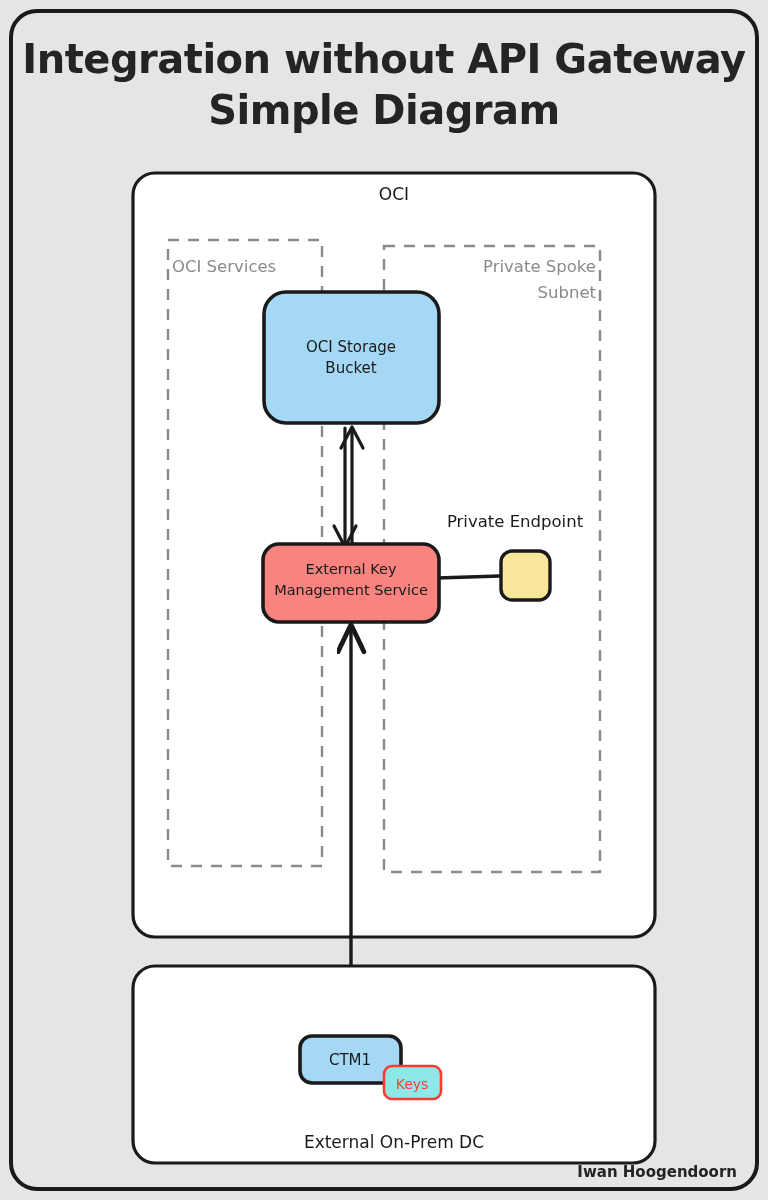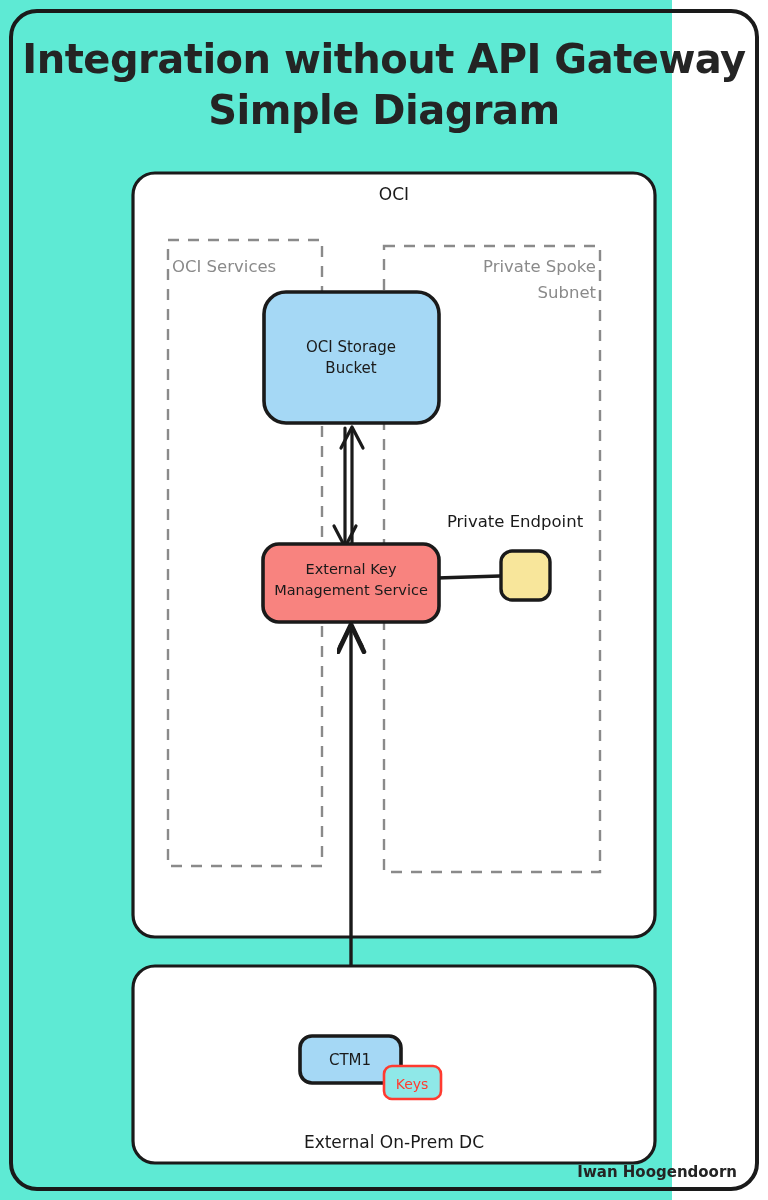--- a/index.html
+++ b/index.html
@@ -9,23 +9,23 @@
   }
   body {
     width: 768px;
     height: 1200px;
     font-family: "DejaVu Sans", sans-serif;
     position: relative;
     overflow: hidden;
   }
   #stage {
     position: relative;
-    width: 672px;
+    width: 768px;
     height: 1200px;
-    background: #5eead4;
+    background: #e5e5e5;
   }
   svg#diagram {
     position: absolute;
     left: 0;
     top: 0;
     width: 768px;
     height: 1200px;
     display: block;
   }
   .title-text {

